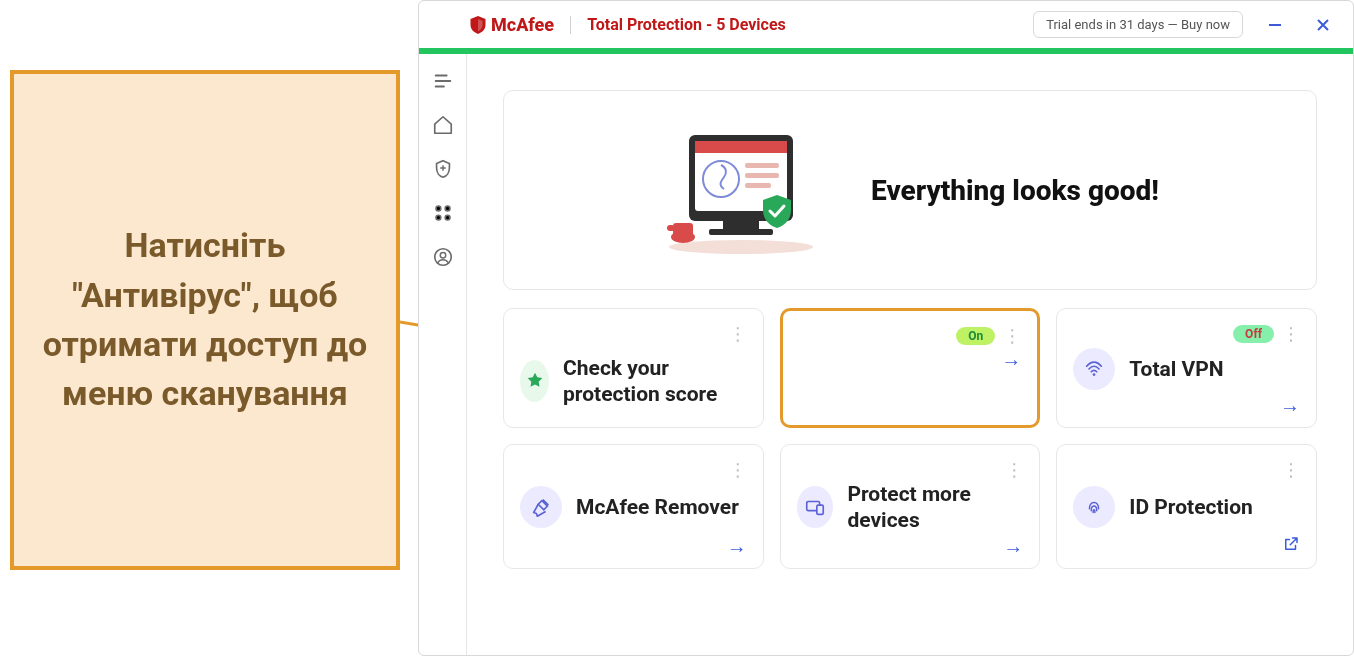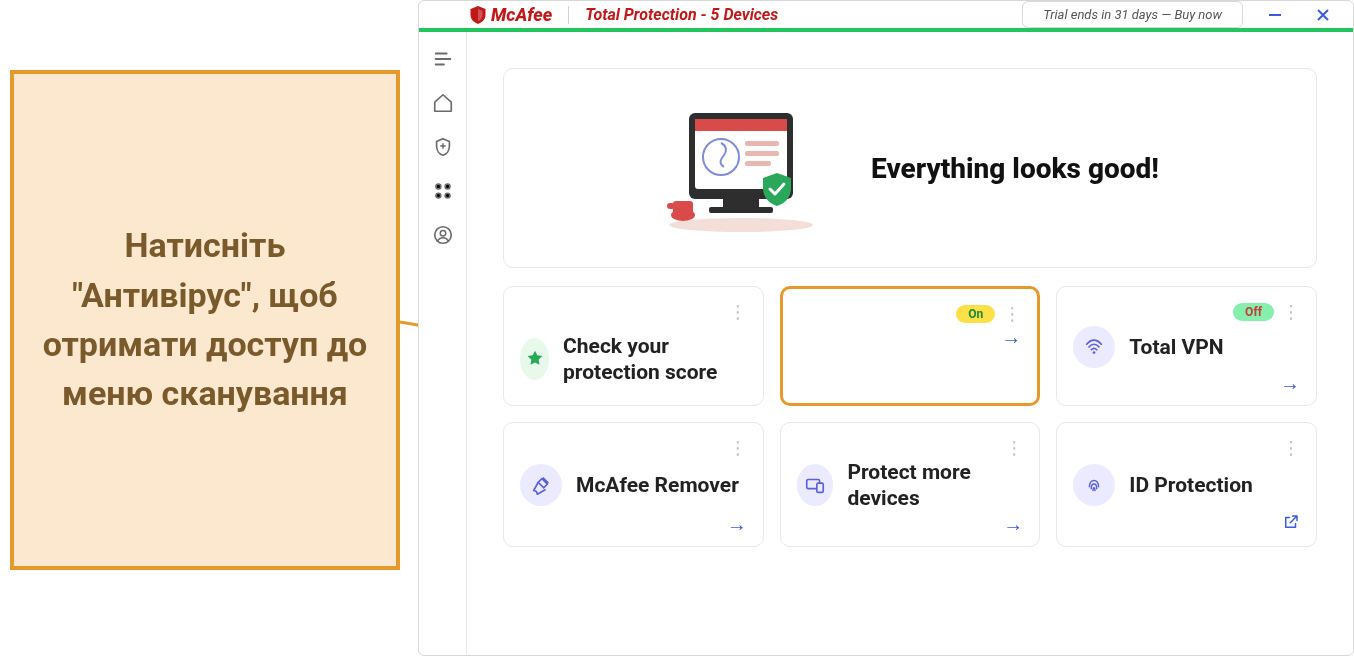--- a/index.html
+++ b/index.html
@@ -1,46 +1,46 @@
 <!DOCTYPE html>
 <html><head>
 <meta charset="utf-8">
 <style>
   * { box-sizing: border-box; margin: 0; padding: 0; font-family: -apple-system, BlinkMacSystemFont, "Segoe UI", Roboto, Arial, sans-serif; }
   body { width: 1354px; height: 656px; background: #fff; position: relative; overflow: hidden; }
 
   
   .window { position: absolute; left: 418px; top: 0; right: 0; bottom: 0; border: 1px solid #d8d8d8; border-radius: 6px; background: #fff; display: flex; flex-direction: column; }
-  .titlebar { height: 31px; display: flex; align-items: center; padding: 0 10px; border-bottom: 4px solid #22c55e; font-style: italic; }
+  .titlebar { height: 53px; display: flex; align-items: center; padding: 0 10px; border-bottom: 6px solid #22c55e; }
   .brand { display: flex; align-items: center; gap: 8px; margin-left: 40px; }
   .brand-logo { display:flex; align-items:center; gap:4px; color:#c01818; font-weight:800; font-size:18px; }
   .brand-shield { width:18px; height:20px; }
   .brand-divider { width:1px; height:18px; background:#d0d0d0; margin:0 8px; }
   .brand-sub { color:#c01818; font-weight:700; font-size:16px; }
   .titlebar-spacer { flex:1; }
-  .trial-pill { border:1px solid #d8d8d8; border-radius:6px; padding:5px 20px; font-size:13px; color:#555; }
+  .trial-pill { border:1px solid #d8d8d8; border-radius:6px; padding:5px 12px; font-size:13px; color:#555; }
   .win-btns { display:flex; gap:24px; margin-left:20px; margin-right:8px; }
   .win-btn { width:24px; height:24px; display:flex; align-items:center; justify-content:center; color:#3b5bdb; font-size:18px; cursor:pointer; }
 
   .body-row { flex:1; display:flex; }
   .sidebar { width: 48px; border-right:1px solid #e6e6e6; padding-top:14px; display:flex; flex-direction:column; align-items:center; gap:18px; }
   .side-ic { width:26px; height:26px; display:flex; align-items:center; justify-content:center; color:#6b6b6b; cursor:pointer; }
   .side-ic svg { width:22px; height:22px; }
 
   .content { flex:1; padding: 36px 36px 20px 36px; }
   .hero { border:1px solid #e7e7e7; border-radius:10px; height:200px; display:flex; align-items:center; justify-content:center; gap:50px; }
   .hero-illus { width:160px; height:130px; position:relative; }
   .hero-text { font-size:28px; font-weight:800; color:#111; }
 
   .grid { display:grid; grid-template-columns: repeat(3, 1fr); gap:16px; margin-top:18px; }
   .card { border:1px solid #e7e7e7; border-radius:10px; padding:14px 16px 10px 16px; position:relative; min-height:120px; display:flex; flex-direction:column; }
   .card.highlight { border:3px solid #e49a2b; }
   .card-top { display:flex; align-items:center; justify-content:flex-end; gap:8px; height:22px; }
   .badge { padding:2px 12px; border-radius:11px; font-size:12px; font-weight:700; }
-  .badge.on { background:#fde047; color:#1b8a3a; }
+  .badge.on { background:#bef264; color:#1b8a3a; }
   .badge.off { background:#86efac; color:#c43b3b; }
   .dots { color:#bdbdbd; font-size:18px; line-height:1; cursor:pointer; }
   .card-main { flex:1; display:flex; align-items:center; gap:14px; }
   .card-ic { width:42px; height:42px; border-radius:50%; display:flex; align-items:center; justify-content:center; }
   .ic-green { background:#e8f9ec; }
   .ic-lav { background:#eceaff; }
   .card-label { font-size:21px; font-weight:700; color:#222; line-height:1.25; }
   .card-foot { display:flex; justify-content:flex-end; }
   .arrow-btn { color:#3b5bdb; font-size:20px; cursor:pointer; }
 

